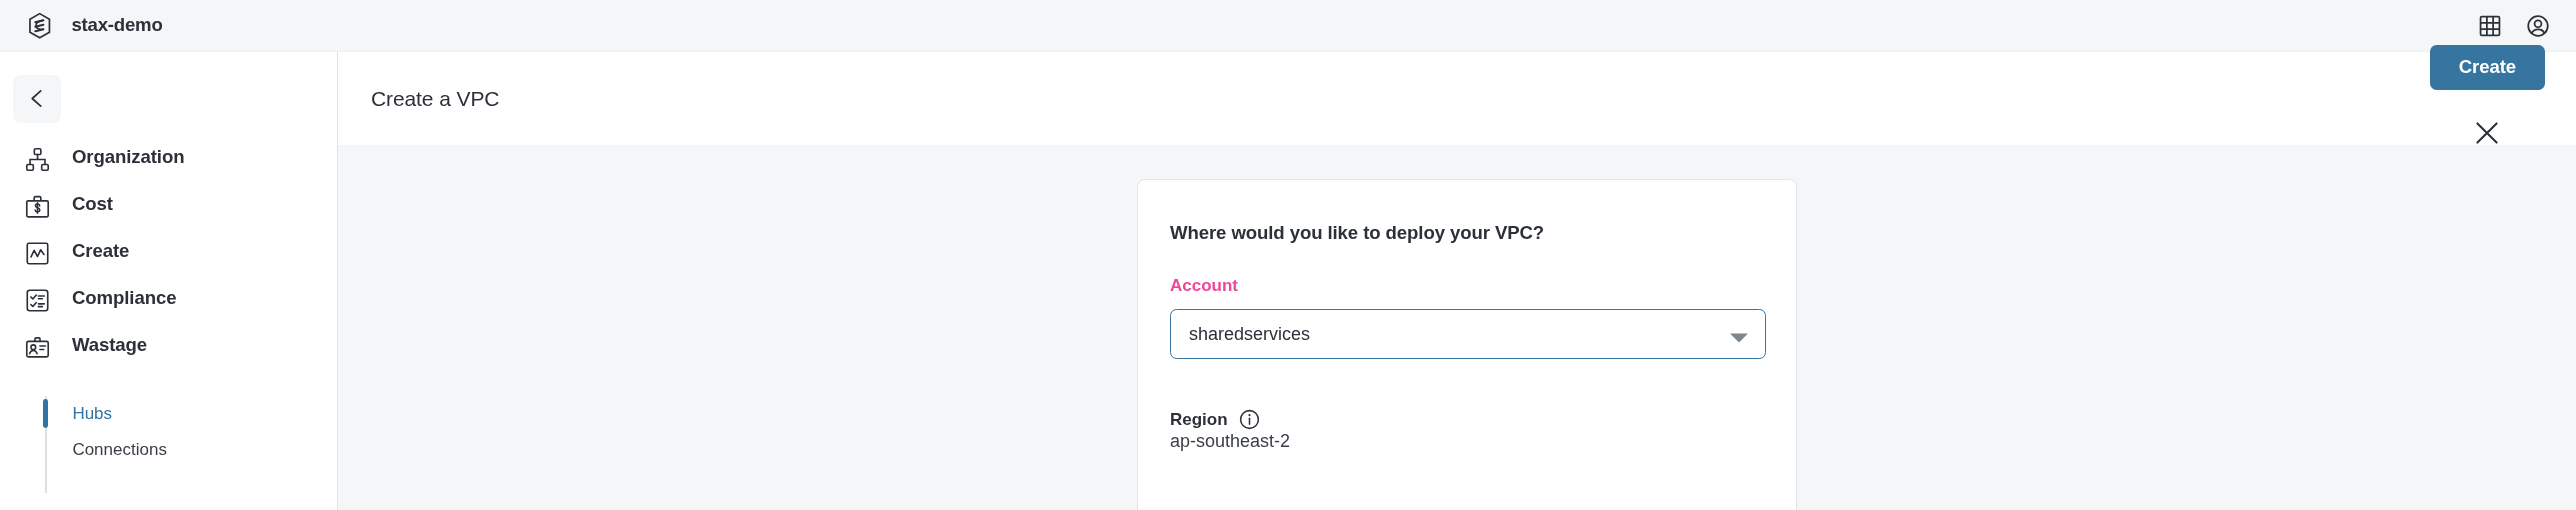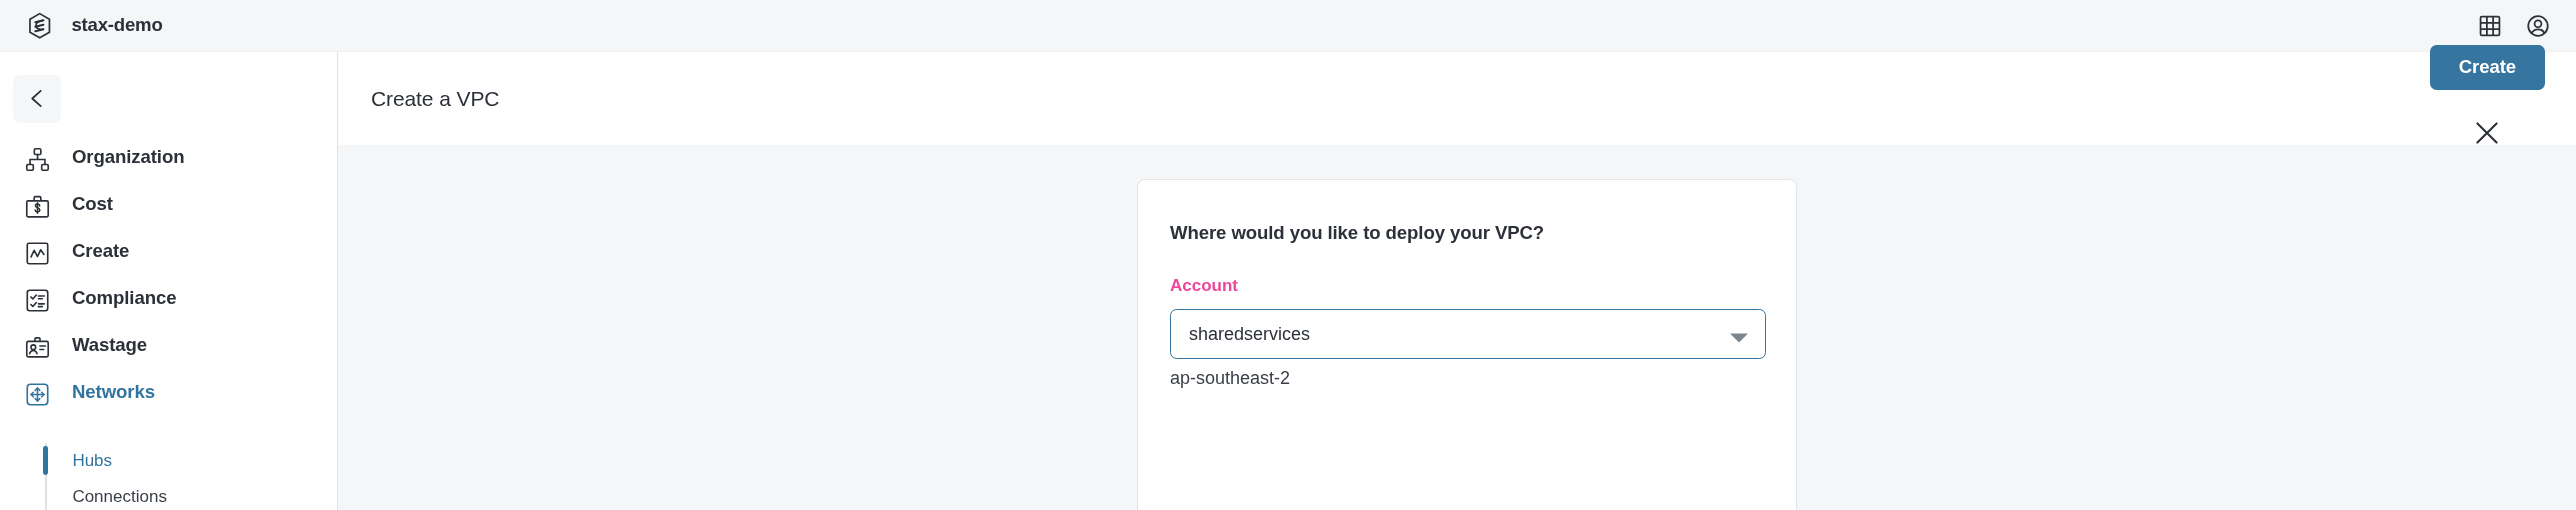--- a/index.html
+++ b/index.html
@@ -260,33 +260,20 @@
           <rect x="3.4" y="9" width="26.2" height="19" rx="2" stroke="currentColor" stroke-width="2"></rect>
           <path d="M13.4 8.8 L13.4 6.2 C13.4 5.3 14 4.8 14.8 4.8 L18.2 4.8 C19 4.8 19.6 5.3 19.6 6.2 L19.6 8.8" stroke="currentColor" stroke-width="2" stroke-linejoin="round"></path>
           <circle cx="11.4" cy="16.2" r="2.9" stroke="currentColor" stroke-width="1.9"></circle>
           <path d="M6.8 24.2 C7.6 21.4 9.3 20.2 11.4 20.2 C13.5 20.2 15.2 21.4 16 24.2" stroke="currentColor" stroke-width="1.9" fill="none" stroke-linecap="round"></path>
           <path d="M19.4 14.6 L26.2 14.6 M19.4 19 L24.2 19" stroke="currentColor" stroke-width="1.9" stroke-linecap="round"></path>
         </svg>
       </span>
       <span class="nav-label">Wastage</span>
     </div>
 
-    <div class="nav-item active">
-      <span class="nav-icon">
-        <svg viewBox="0 0 33 33" fill="none" xmlns="http://www.w3.org/2000/svg">
-          <rect x="4" y="4" width="25" height="25" rx="4" stroke="currentColor" stroke-width="2"></rect>
-          <path d="M16.5 8.6 L16.5 24.4 M8.6 16.5 L24.4 16.5" stroke="currentColor" stroke-width="1.9" stroke-linecap="round"></path>
-          <path d="M13.7 11.4 L16.5 8.6 L19.3 11.4" stroke="currentColor" stroke-width="1.9" stroke-linecap="round" stroke-linejoin="round" fill="none"></path>
-          <path d="M13.7 21.6 L16.5 24.4 L19.3 21.6" stroke="currentColor" stroke-width="1.9" stroke-linecap="round" stroke-linejoin="round" fill="none"></path>
-          <path d="M11.4 13.7 L8.6 16.5 L11.4 19.3" stroke="currentColor" stroke-width="1.9" stroke-linecap="round" stroke-linejoin="round" fill="none"></path>
-          <path d="M21.6 13.7 L24.4 16.5 L21.6 19.3" stroke="currentColor" stroke-width="1.9" stroke-linecap="round" stroke-linejoin="round" fill="none"></path>
-        </svg>
-      </span>
-      <span class="nav-label">Networks</span>
-    </div>
 
     <div class="subnav">
       <div class="subnav-rail"></div>
       <div class="subnav-item active">
         <span class="bar"></span>
         <span class="subnav-label">Hubs</span>
       </div>
       <div class="subnav-item">
         <span class="bar"></span>
         <span class="subnav-label">Connections</span>
@@ -314,17 +301,27 @@
       <div class="card-heading">Where would you like to deploy your VPC?</div>
 
       <div class="field-label">Account</div>
       <div class="select-wrap">
         <div class="select-box">
           <span class="select-value">sharedservices</span>
         </div>
         <span class="select-caret"></span>
       </div>
 
+      <div class="region-row">
+        <span class="region-label">Region</span>
+        <span class="info-icon">
+          <svg viewBox="0 0 26 26" fill="none" xmlns="http://www.w3.org/2000/svg">
+            <circle cx="13" cy="13" r="11" stroke="currentColor" stroke-width="1.9"></circle>
+            <circle cx="13" cy="7.6" r="1.3" fill="currentColor"></circle>
+            <path d="M13 11.4 L13 18.8" stroke="currentColor" stroke-width="1.9" stroke-linecap="round"></path>
+          </svg>
+        </span>
+      </div>
       <div class="region-value">ap-southeast-2</div>
     </div>
   </div>
 </div>
 
 
 </body></html>

